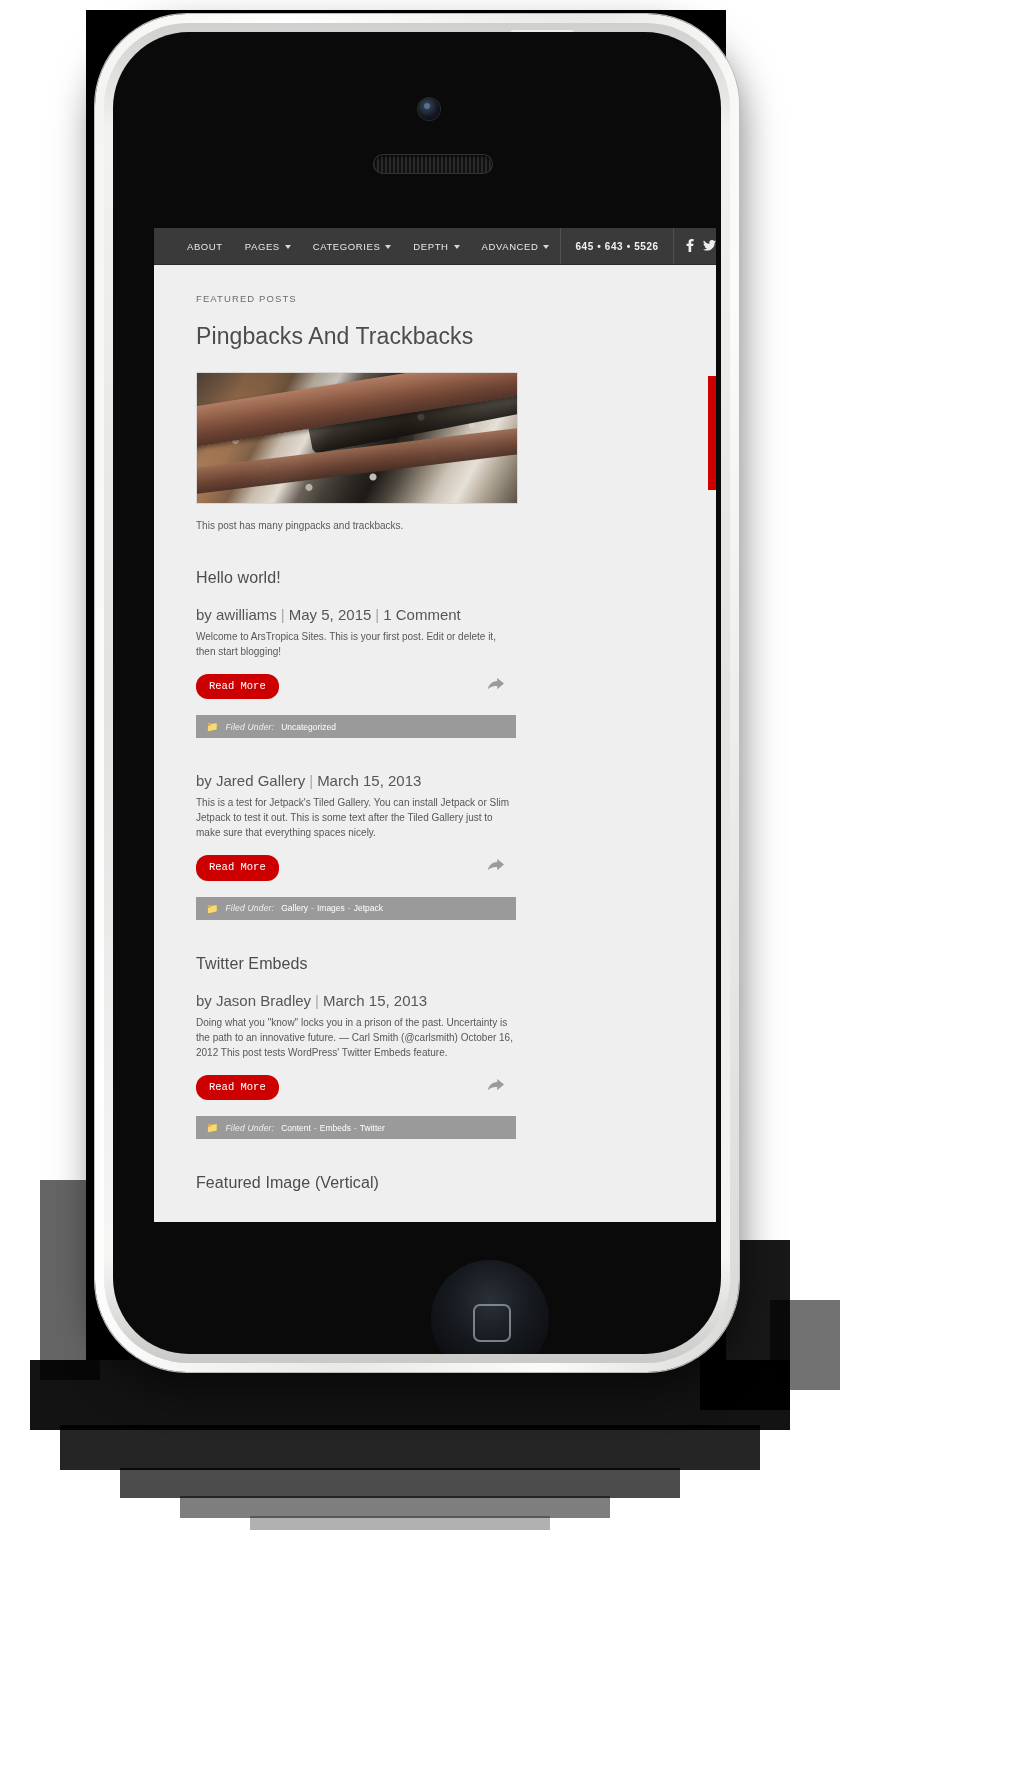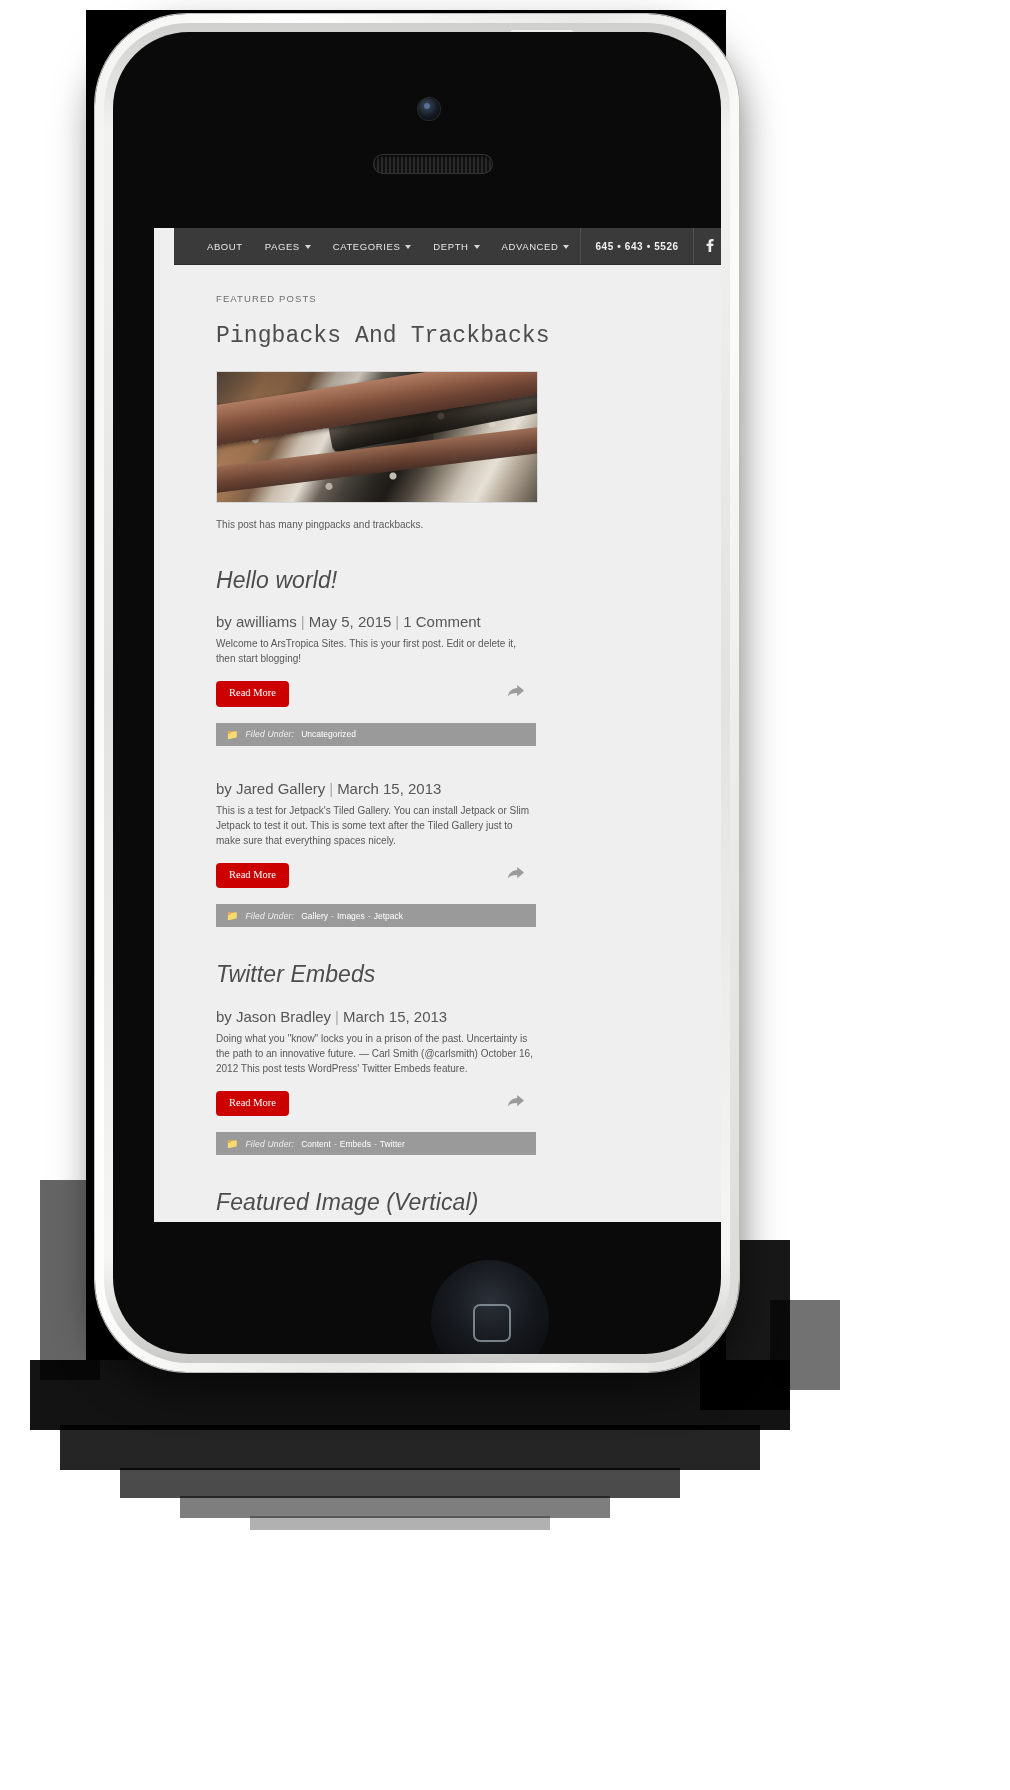--- a/index.html
+++ b/index.html
@@ -127,21 +127,20 @@
 
   
   .viewport {
     position: absolute;
     left: 41px;
     top: 196px;
     width: 562px;
     height: 994px;
     background: #efefef;
     overflow: hidden;
-    padding-left: 20px;
   }
   
   .red-peek {
     position: absolute;
     right: 0;
     top: 148px;
     width: 8px;
     height: 114px;
     background: #cc0000;
   }
@@ -220,21 +219,20 @@
     color: #6d6d6d;
     font-weight: 500;
   }
 
   .feat-title {
     margin-top: 19px;
     font-size: 23px;
     font-weight: 300;
     color: #4c4c4c;
     letter-spacing: .1px;
-    font-family: Liberation Mono, monospace;
   }
 
   .feat-img {
     margin-top: 22px;
     width: 320px;
     height: 130px;
     border: 1px solid #d8d8d8;
     background:
       linear-gradient(160deg, rgba(0,0,0,.30) 0%, rgba(0,0,0,0) 38%),
       linear-gradient(118deg,
@@ -300,26 +298,25 @@
   .feat-excerpt {
     margin-top: 14px;
     font-size: 10px;
     line-height: 1.55;
     color: #595959;
   }
 
   
   .post { margin-top: 34px; }
   .post-title {
-    font-size: 23px;
+    font-size: 16px;
     font-weight: 300;
     color: #4c4c4c;
     letter-spacing: .1px;
     line-height: 1.2;
-    font-style: italic;
   }
   .post-meta {
     margin-top: 19px;
     font-size: 15px;
     color: #565656;
   }
   .post-meta .sep { color: #a8a8a8; padding: 0 4px; }
   .post-excerpt {
     margin-top: 6px;
     font-size: 10px;
@@ -335,23 +332,23 @@
     justify-content: space-between;
     max-width: 312px;
   }
   .read-more {
     display: inline-block;
     background: #cc0000;
     color: #ffffff;
     font-size: 10.5px;
     padding: 7px 13px 8px;
     border: 0;
-    border-radius: 4px;
+    border-radius: 12px;
     cursor: pointer;
-    font-family: Liberation Serif, serif;
+    font-family: Liberation Mono, monospace;
     line-height: 1;
   }
   .share-icon {
     color: #9b9b9b;
     font-size: 17px;
     line-height: 1;
     cursor: pointer;
     padding-right: 4px;
   }
 

